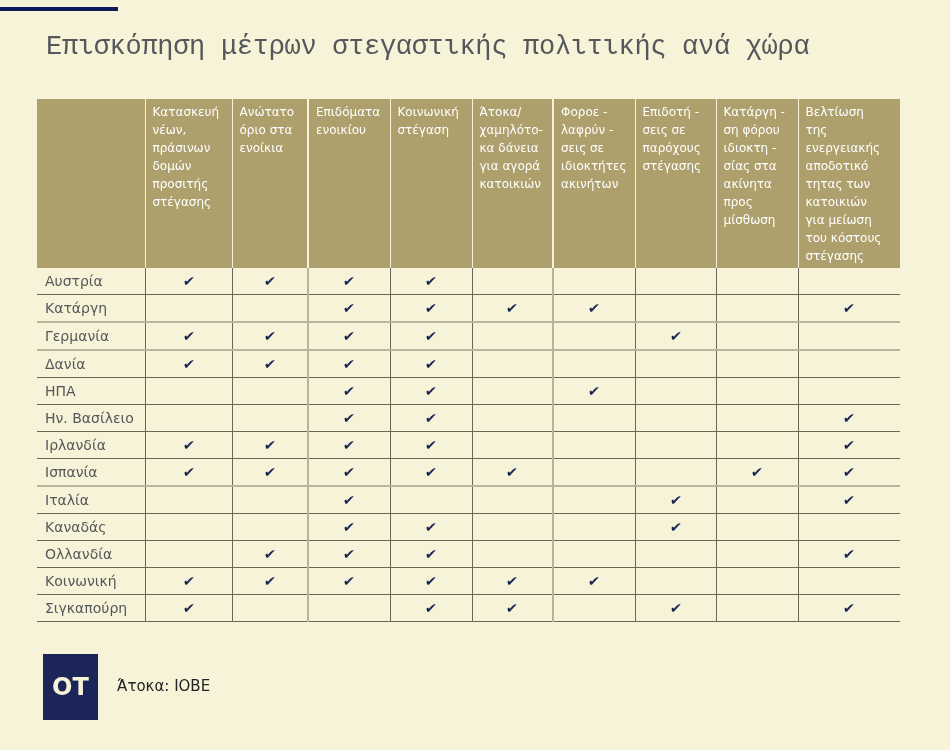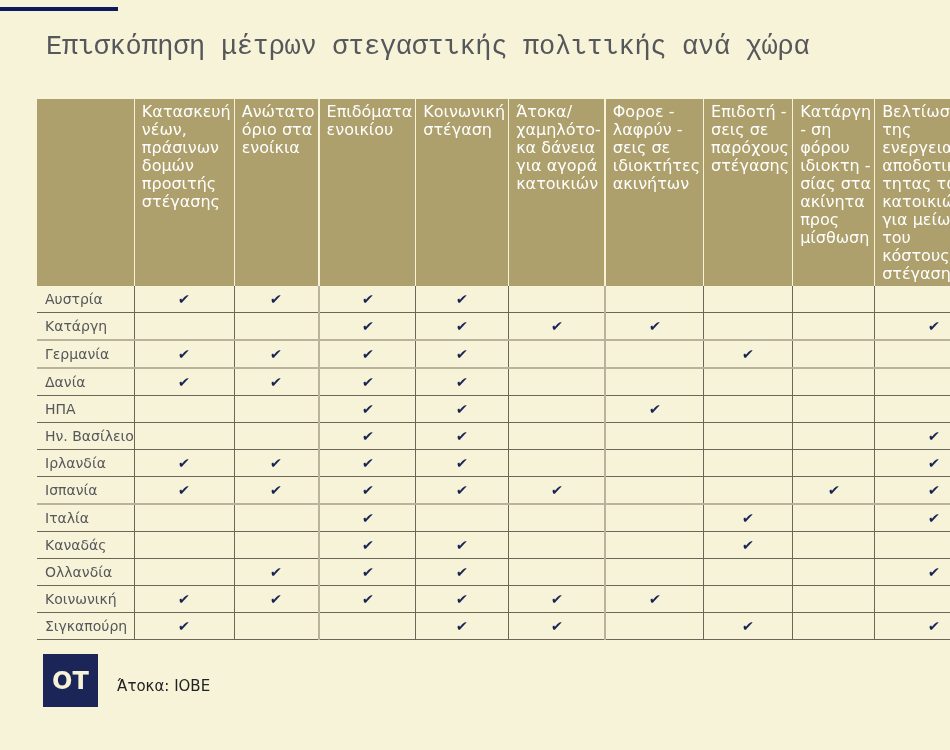--- a/index.html
+++ b/index.html
@@ -14,39 +14,39 @@
     font-size: 27px; color: #55575a; font-weight: normal; letter-spacing: -0.3px;
     white-space: nowrap;
     font-family: Liberation Mono, monospace;
   }
   table.grid {
     position: absolute; left: 37px; top: 99px;
     border-collapse: collapse; table-layout: fixed;
   }
   table.grid th {
     background: #aea06c; color: #ffffff; font-weight: normal;
-    font-size: 16px; line-height: 18px; text-align: left; vertical-align: top;
+    font-size: 12px; line-height: 18px; text-align: left; vertical-align: top;
     padding: 4px 3px 3px 7px; height: 149px;
     border-left: 1px solid #f7f3d8; overflow: hidden; white-space: normal;
   }
   table.grid th:first-child { border-left: none; }
   table.grid th.last { padding-right: 12px; }
   table.grid td {
     height: 26px; padding: 0; font-size: 14px; color: #55575a;
     border-bottom: 1px solid #6b6655; border-left: 1px solid #6b6655;
     text-align: center; vertical-align: middle;
   }
   table.grid td.country {
     text-align: left; padding-left: 8px; border-left: none; white-space: nowrap;
   }
   table.grid td.thick-left { border-left: 2px solid #b8b39a; }
   table.grid tr.thick-bottom td { border-bottom: 2px solid #b8b39a; }
   .check { color: #172353; font-weight: bold; font-size: 14px; display: inline-block; transform: skewX(-6deg); }
   .footer-logo {
-    position: absolute; left: 43px; top: 654px; width: 55px; height: 53px;
+    position: absolute; left: 43px; top: 654px; width: 55px; height: 66px;
     background: #1b2557; color: #f7f3d8; font-size: 24px; font-weight: bold;
     display: flex; align-items: center; justify-content: center; letter-spacing: 0px;
   }
   .source { position: absolute; left: 117px; top: 677px; font-size: 15px; color: #222; }
 </style>
 </head>
 <body>
 
 <div class="top-bar"></div>
 <div class="title">Επισκόπηση μέτρων στεγαστικής πολιτικής ανά χώρα</div>

